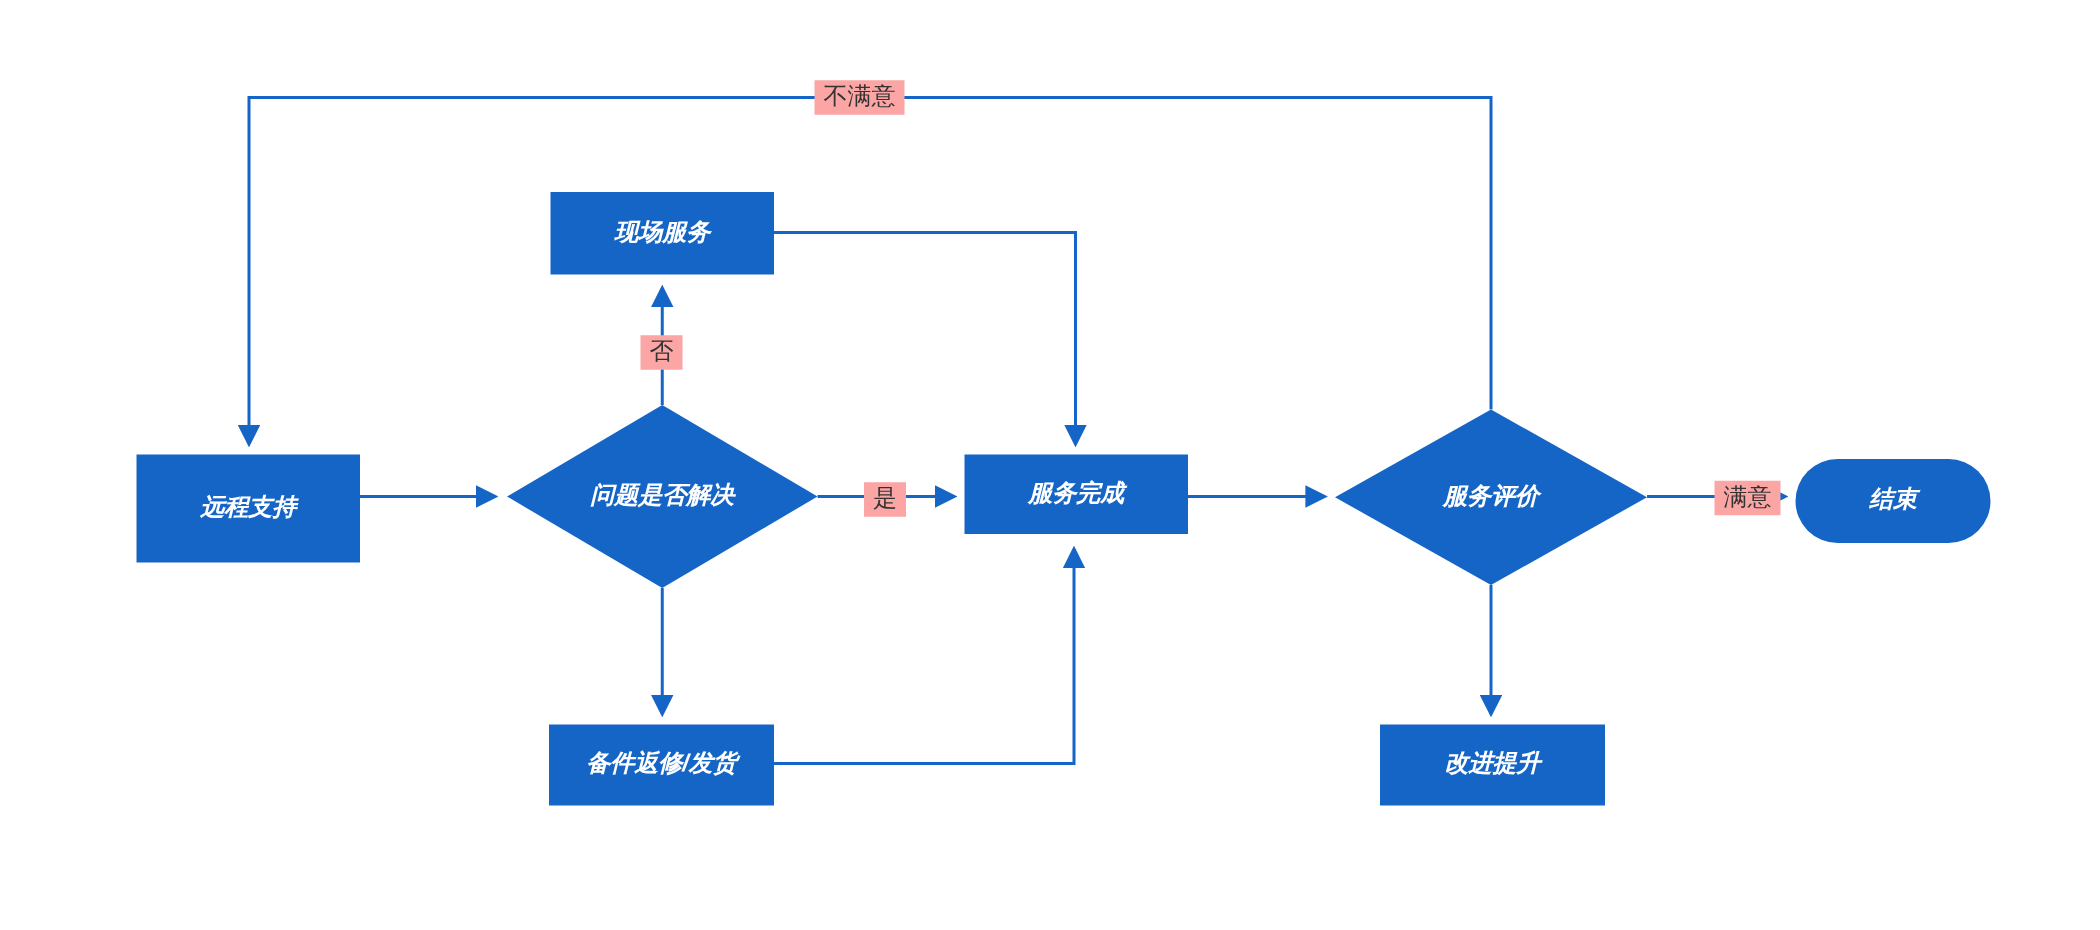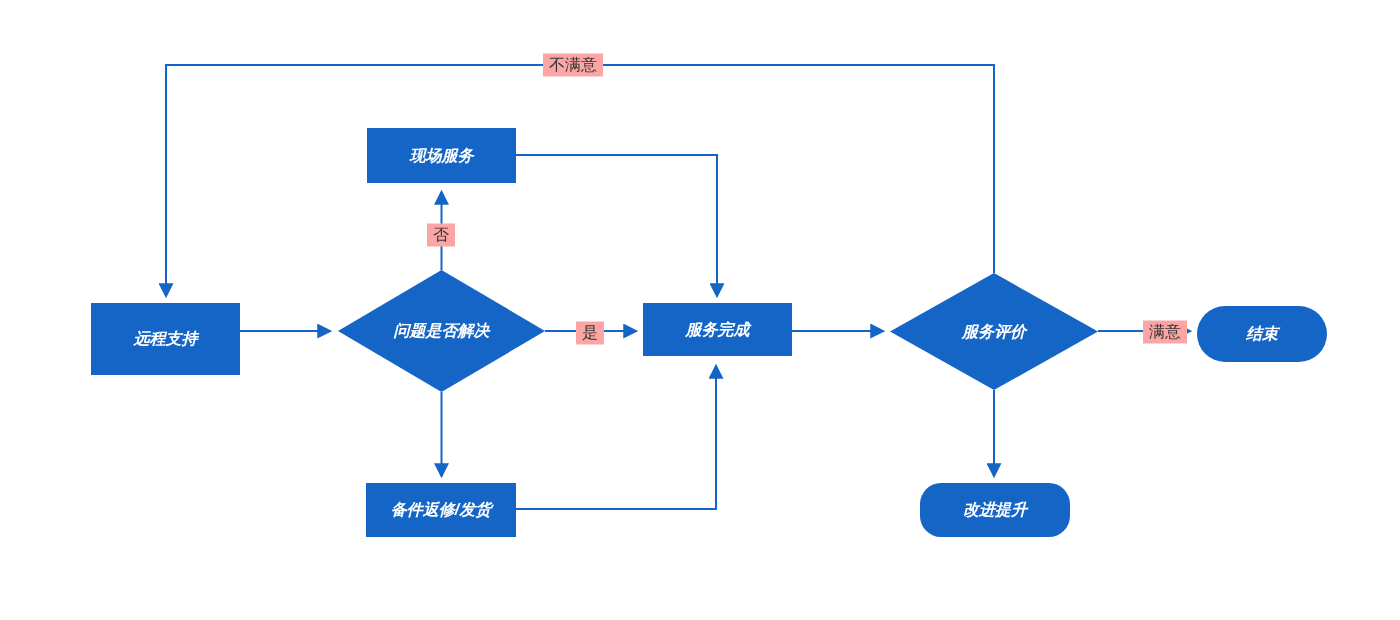--- a/index.html
+++ b/index.html
@@ -92,21 +92,21 @@
   </div>
 
   <div class="node rect" style="left:366px; top:483px; width:150px; height:54px;">
     <span class="label">备件返修/发货</span>
   </div>
 
   <div class="node pill" style="left:1197px; top:306px; width:130px; height:56px;">
     <span class="label">结束</span>
   </div>
 
-  <div class="node rect" style="left:920px; top:483px; width:150px; height:54px;border-radius:21px;">
+  <div class="node rect" style="left:920px; top:483px; width:150px; height:54px;">
     <span class="label">改进提升</span>
   </div>
 
   <div class="edge-label" style="left:573px; top:65px;">不满意</div>
   <div class="edge-label" style="left:441px; top:235px;">否</div>
   <div class="edge-label" style="left:590px; top:333px;">是</div>
   <div class="edge-label" style="left:1146px; top:332px;margin-left:19px;">满意</div>
 
 </div>
 

